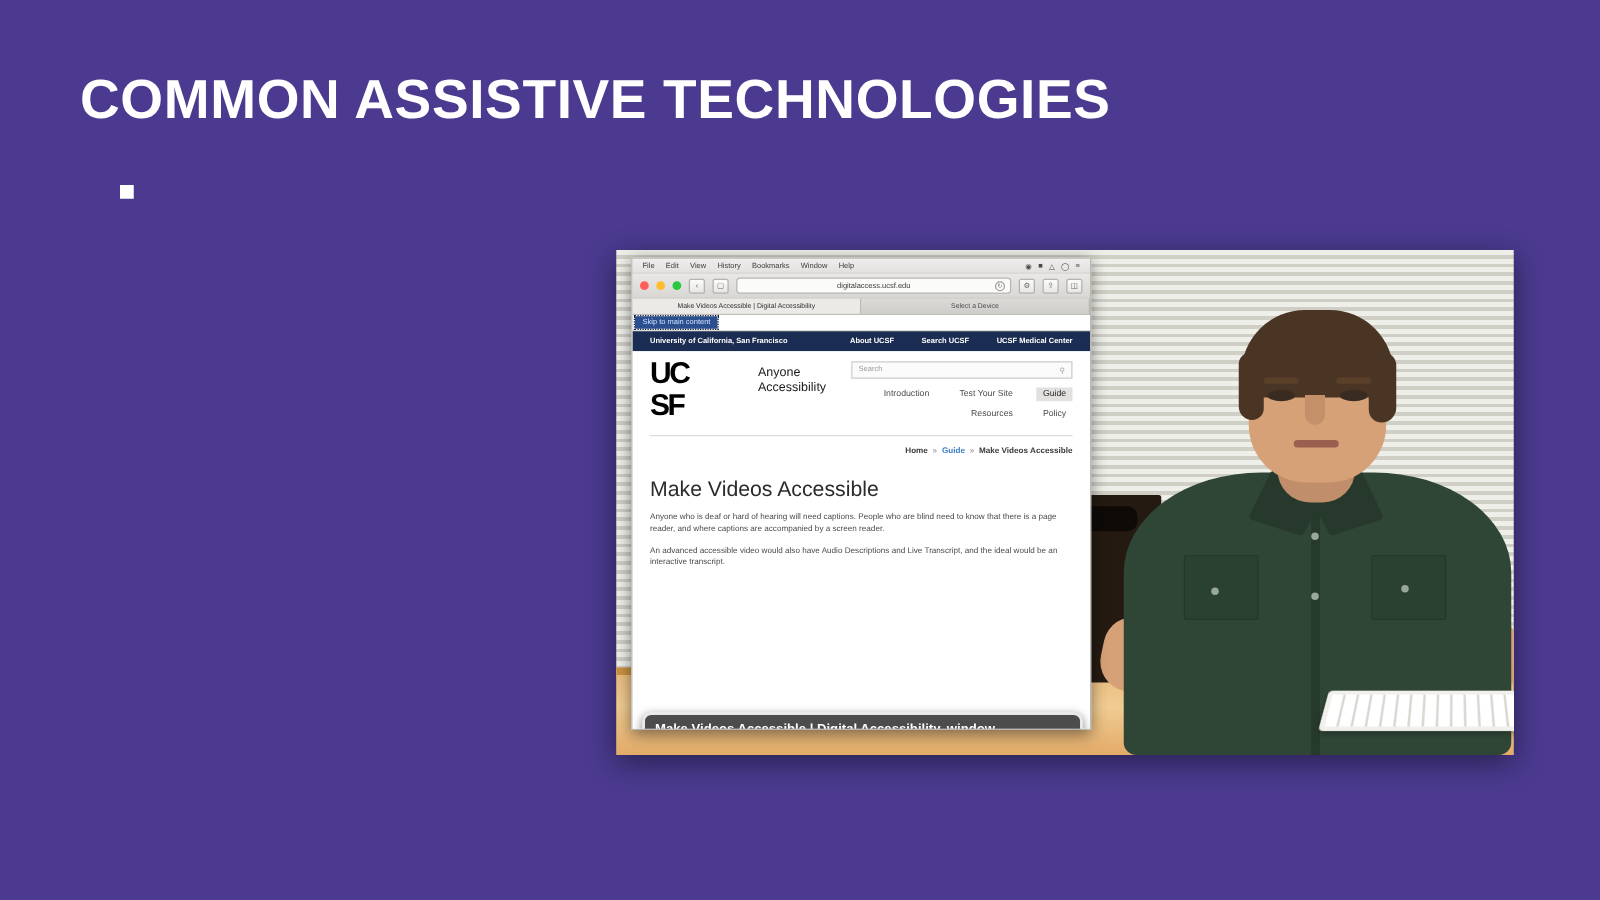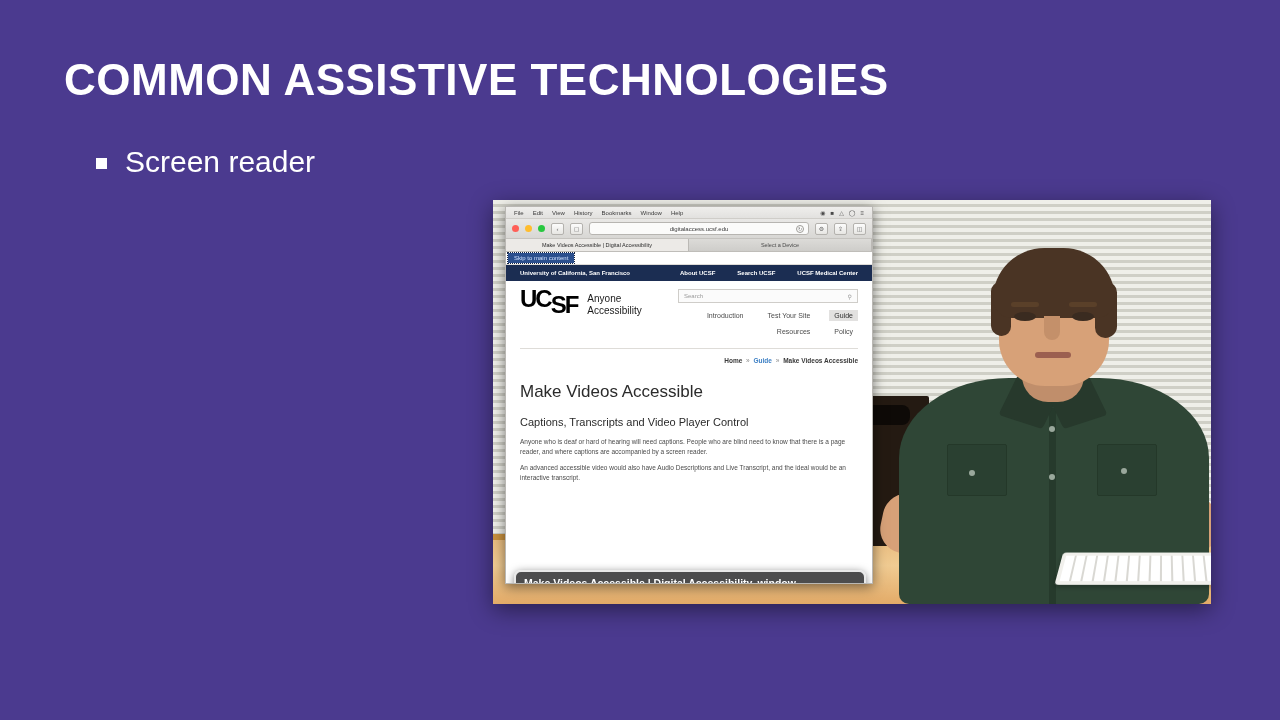--- a/index.html
+++ b/index.html
@@ -197,21 +197,21 @@
     padding: 2px 6px; outline: 1px dotted #16233f; margin-left: 2px;
   }
   #ucsf-topbar {
     height: 16px; background: #1b2d52; color: #ffffff;
     display: flex; align-items: center; padding: 0 14px; gap: 0;
     font-size: 6px; font-weight: bold;
   }
   #ucsf-topbar .brand { margin-right: auto; font-weight: bold; }
   #ucsf-topbar .tlink { margin-left: 22px; font-weight: bold; }
   #page-body { background: #ffffff; height: 100%; position: relative; padding: 8px 14px 0; }
-  #site-header { display: flex; align-items: flex-start; }
+  #site-header { display: flex; align-items: flex-start; gap: 20px; }
   #ucsf-logo {
     font-size: 24px; font-weight: bold; letter-spacing: -2px; color: #000000;
     line-height: 0.85; font-family: "Liberation Sans", sans-serif;
   }
   #ucsf-logo .sf { display: inline-block; transform: translateY(6px); }
   #site-name {
     font-size: 10px; color: #1a1a1a; line-height: 1.15; margin-left: 10px; margin-top: 4px;
   }
   #nav-area { margin-left: auto; width: 180px; }
   #search-box {
@@ -249,21 +249,20 @@
   }
 </style>
 </head>
 <body>
 
 <div id="slide-title">COMMON ASSISTIVE TECHNOLOGIES</div>
 
 <div id="bullet-list">
   <div class="bullet-row">
     <span class="bullet-marker"></span>
-    <span class="bullet-label">Screen reader</span>
   </div>
 </div>
 
 <div id="video-embed">
 
   <div id="video-scene">
     <div id="blinds"></div>
     <div id="desk-edge"></div>
     <div id="desk"></div>
     <div id="chair"></div>
@@ -381,21 +380,20 @@
 
       <div id="breadcrumb">
         <span>Home</span>
         <span class="sep">»</span>
         <span class="crumb-link">Guide</span>
         <span class="sep">»</span>
         <span>Make Videos Accessible</span>
       </div>
 
       <div id="page-h1">Make Videos Accessible</div>
-      <div id="page-h2">Captions, Transcripts and Video Player Control</div>
       <div class="page-p">Anyone who is deaf or hard of hearing will need captions. People who are blind need to know that there is a page reader, and where captions are accompanied by a screen reader.</div>
       <div class="page-p">An advanced accessible video would also have Audio Descriptions and Live Transcript, and the ideal would be an interactive transcript.</div>
 
       <div id="vo-caption">
         <span>Make Videos Accessible | Digital Accessibility, window</span>
       </div>
     </div>
   </div>
 </div>
 

